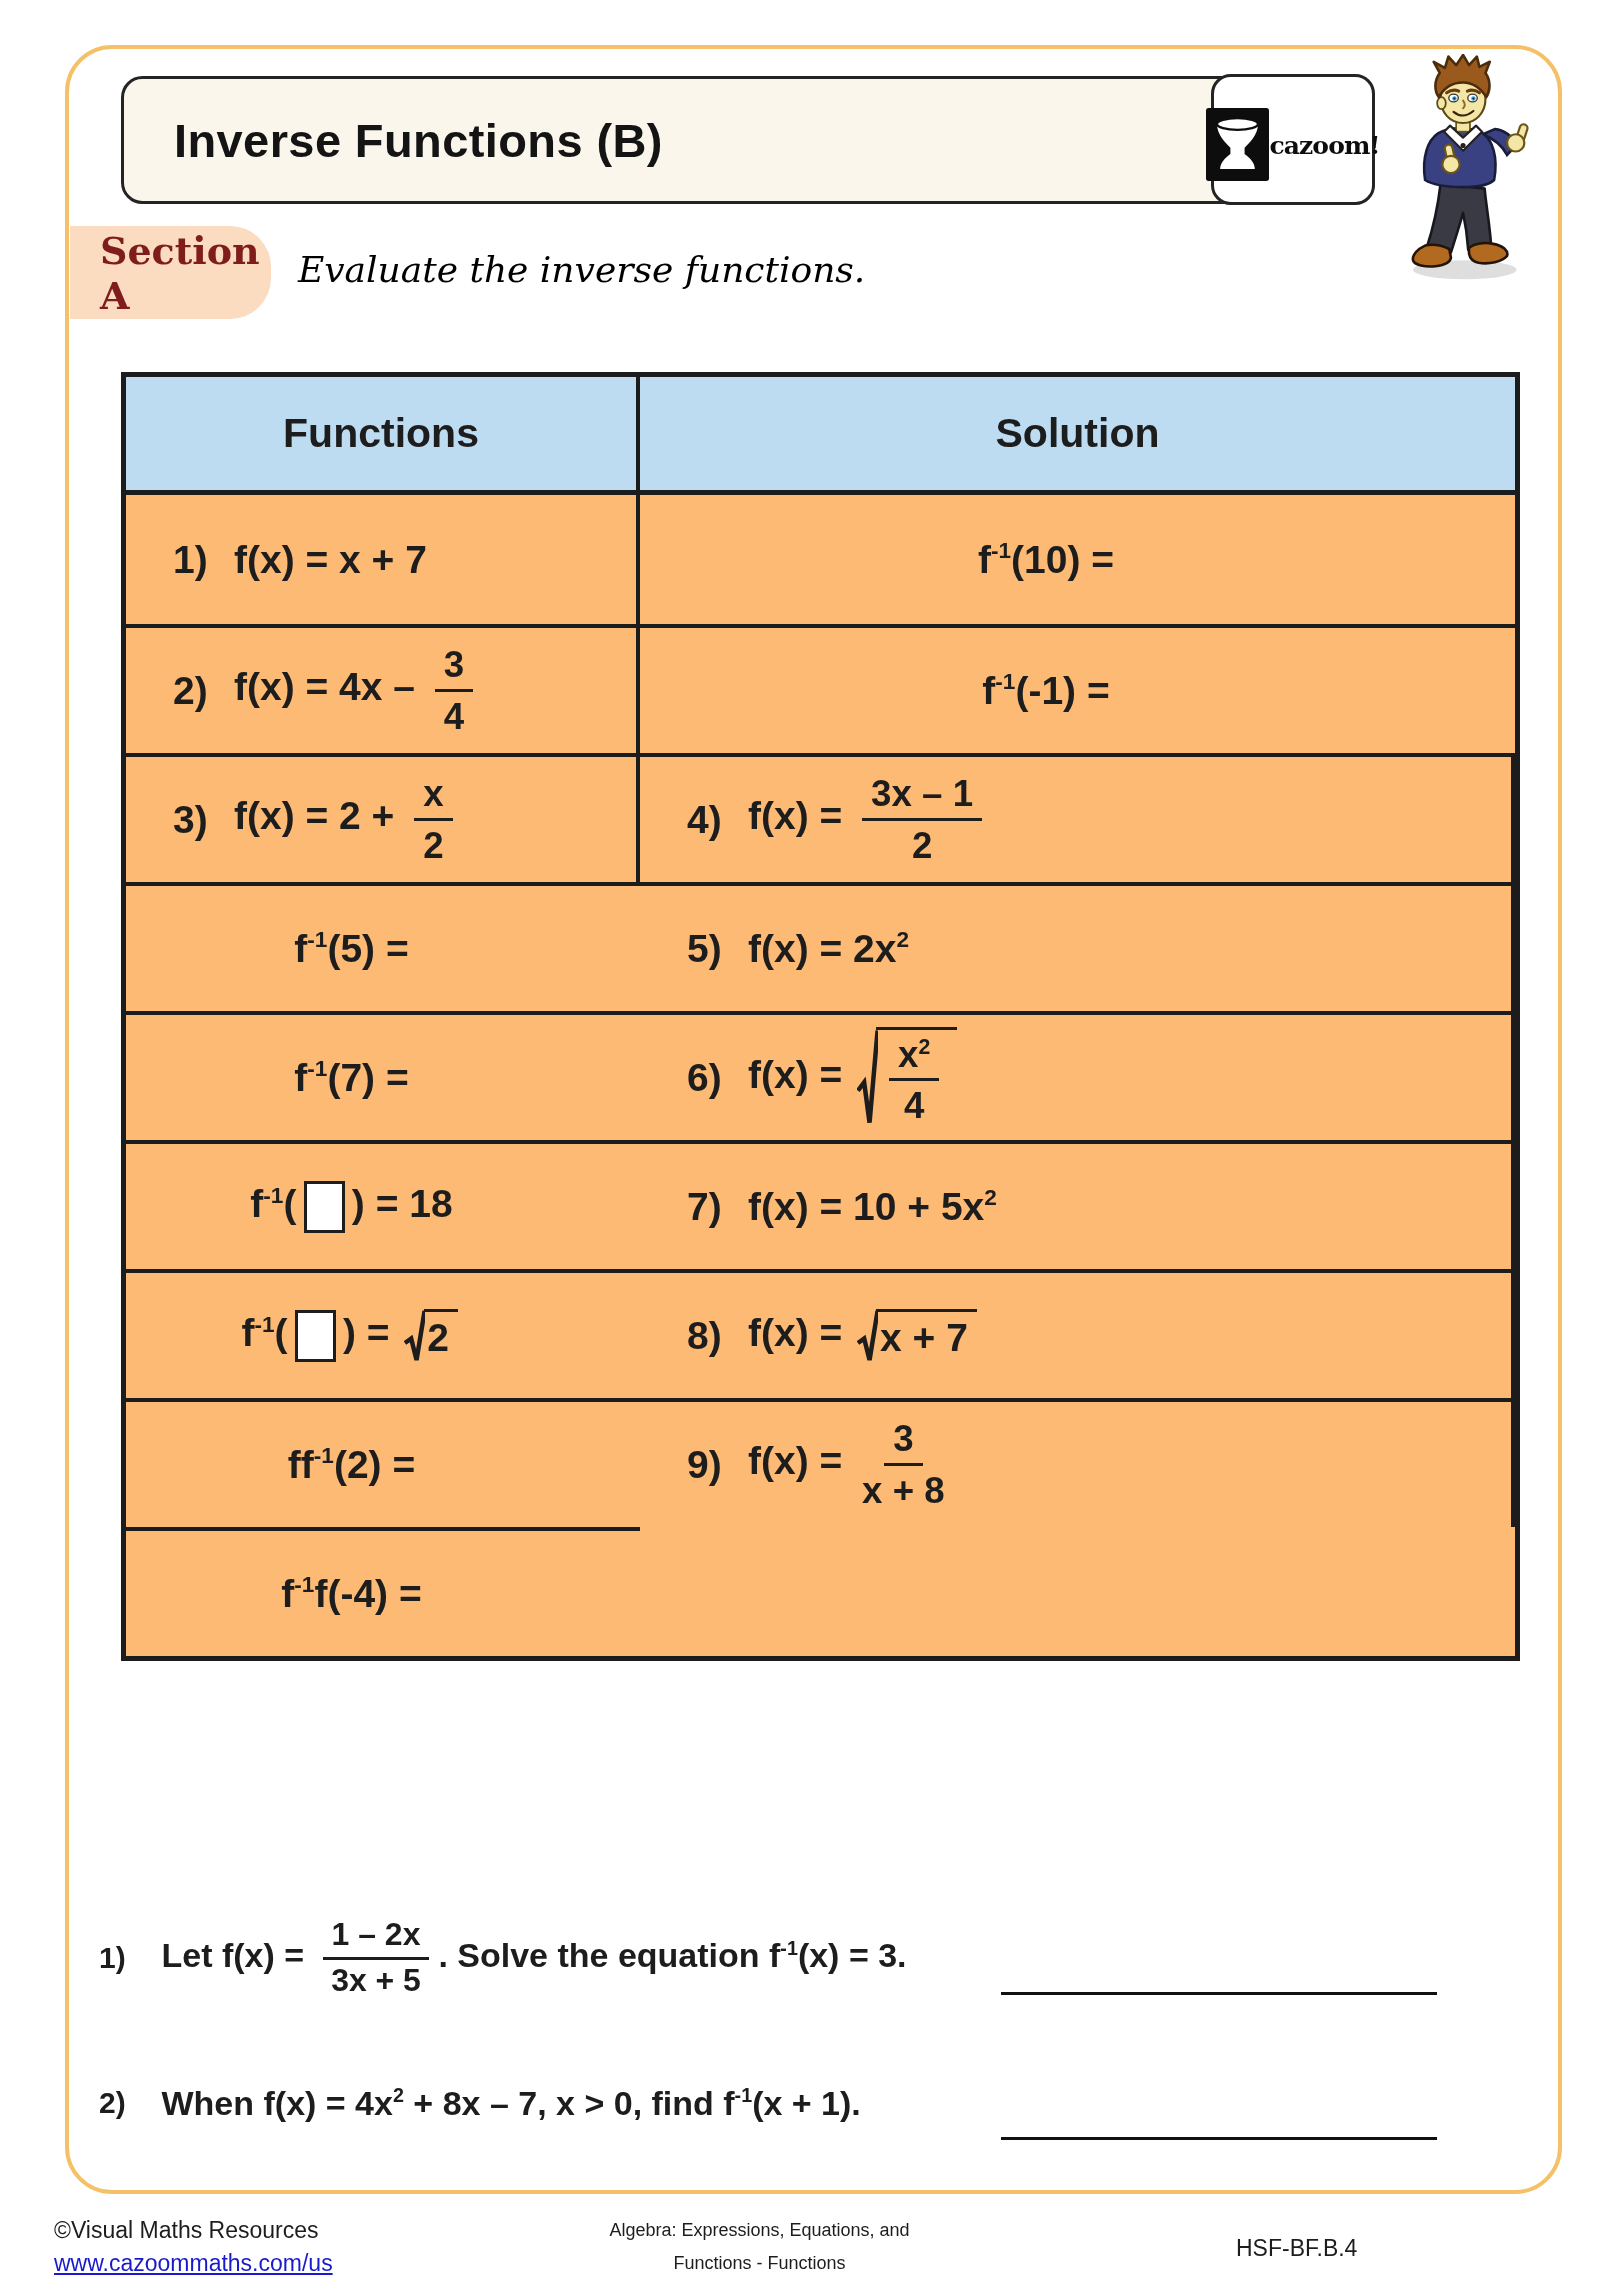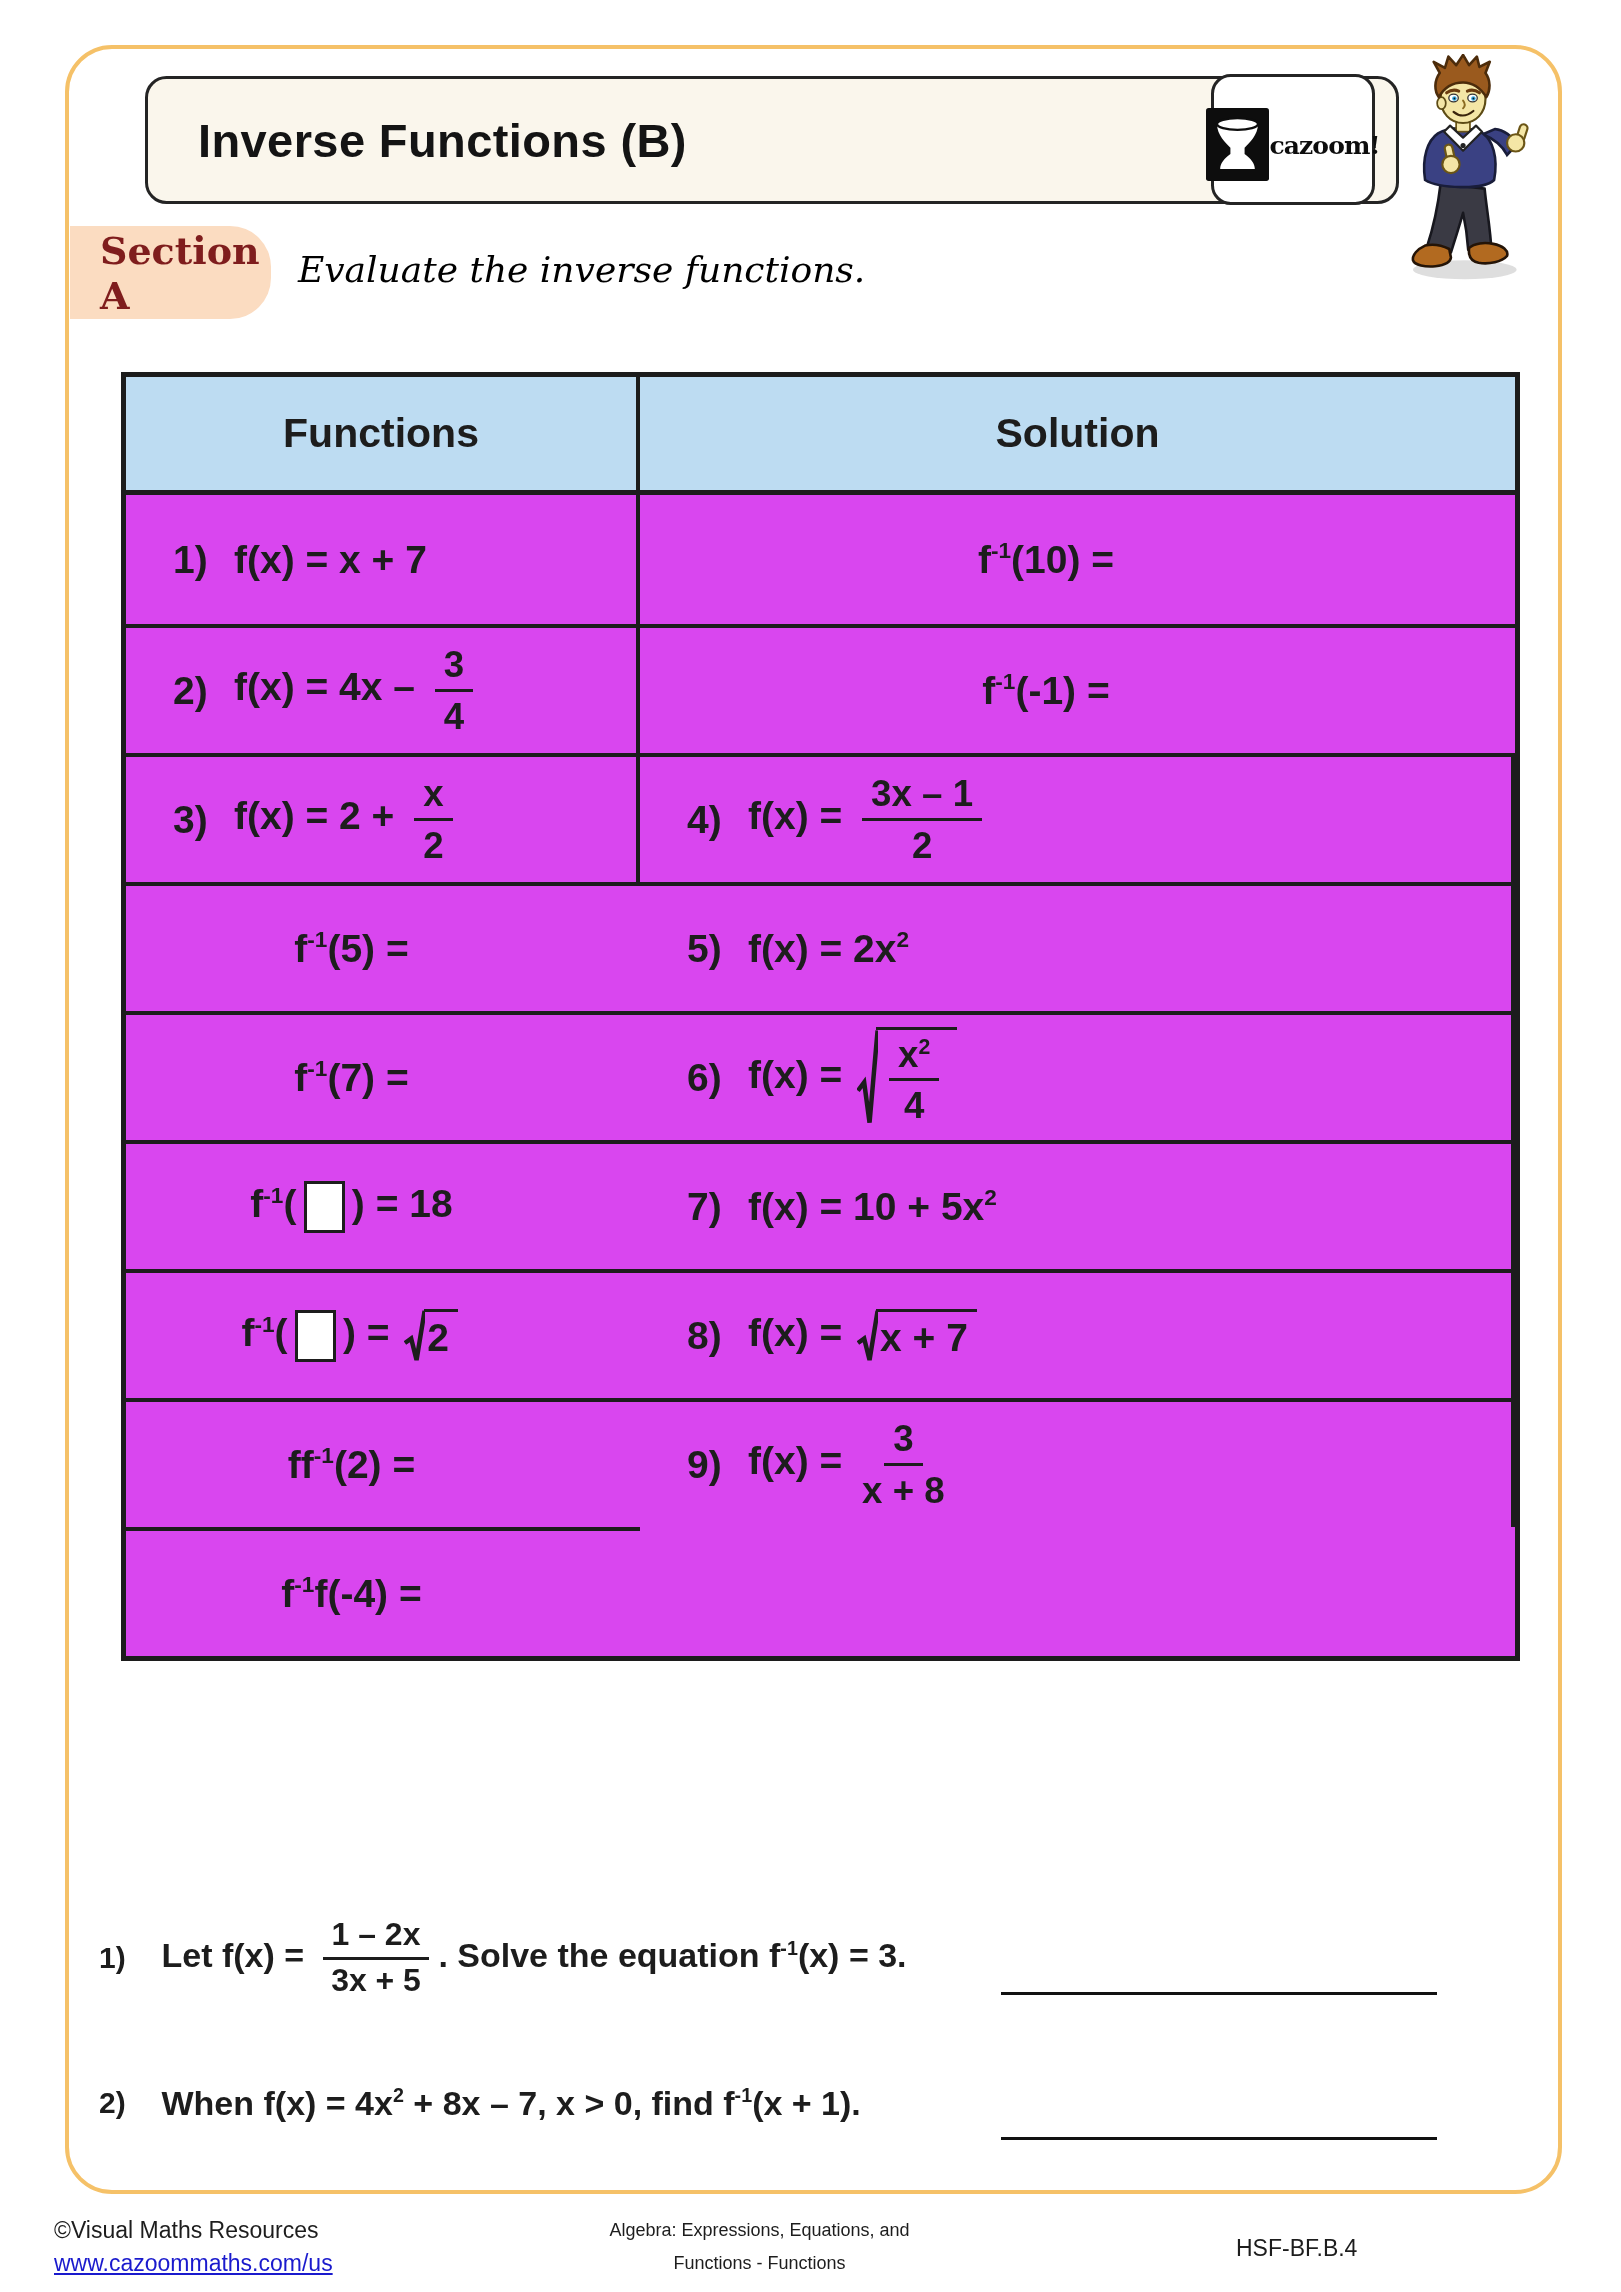--- a/index.html
+++ b/index.html
@@ -10,21 +10,21 @@
   *{box-sizing:border-box;margin:0;padding:0;}
   html,body{background:#ffffff;}
   body{font-family:"Liberation Sans",sans-serif;color:var(--ink);}
   .sheet{position:relative;width:1622px;height:2293px;background:#fff;overflow:hidden;}
 
   .page-border{position:absolute;left:65px;top:45px;width:1497px;height:2149px;
     border:4.5px solid var(--orange);border-radius:47px;}
 
   .title-bar{position:absolute;left:121px;top:76px;width:1254px;height:128px;
     background:var(--cream);border:3.6px solid #242424;border-radius:21.5px;
-    display:flex;align-items:center;padding-left:50px;margin-left:24px;}
+    display:flex;align-items:center;padding-left:50px;}
   .title-bar h1{font-size:47px;font-weight:700;letter-spacing:0.4px;color:#141414;}
 
   .logo-box{position:absolute;left:1211px;top:74px;width:164px;height:131px;
     background:#fff;border:3.6px solid #242424;border-radius:19.7px;
     display:flex;flex-direction:row;align-items:center;justify-content:center;padding-top:9px;}
   .logo-sq{width:73px;height:73px;background:#0d0d0d;border-radius:2.7px;
     display:flex;align-items:center;justify-content:center;}
   .logo-sq svg{width:63px;height:63px;}
   .logo-text{font-family:"DejaVu Serif",serif;font-weight:700;font-size:25px;
     letter-spacing:-0.9px;color:#0d0d0d;margin-top:2.7px;}
@@ -35,21 +35,21 @@
   .badge{position:absolute;left:70px;width:201px;height:93px;background:var(--peach);
     border-radius:0 41px 41px 0;display:flex;align-items:center;padding-left:30px;}
   .badge-a{top:226px;} .badge-b{top:1788px;}
   .badge span{font-family:"DejaVu Serif",serif;font-weight:700;
     font-size:38px;color:#7f1d1d;}
   .instruction{position:absolute;left:298px;top:249px;font-family:"DejaVu Serif",serif;
     font-style:italic;font-size:36px;color:#000000;}
 
   .mtable{position:absolute;left:121px;top:372px;width:1399px;
     border:5.4px solid #1c1c1c;display:grid;grid-template-columns:514px 1fr;
-    grid-template-rows:118px repeat(9,129px);background:#d946ef;}
+    grid-template-rows:118px repeat(9,129px);background:#fdba74;}
   .th{background:var(--blue);display:flex;align-items:center;justify-content:center;
     font-size:41px;font-weight:700;border-bottom:5.4px solid #1c1c1c;}
   .th-func{border-right:4.5px solid #1c1c1c;}
   .cell{display:flex;align-items:center;border-top:4.5px solid #1c1c1c;
     font-size:39px;font-weight:700;}
   .cell.first{border-top:0;}
   .fcell{padding-left:47px;border-right:4.5px solid #1c1c1c;}
   .scell{justify-content:center;padding-right:63px;}
   .rnum{width:45px;flex:0 0 45px;margin-right:16px;}
 

